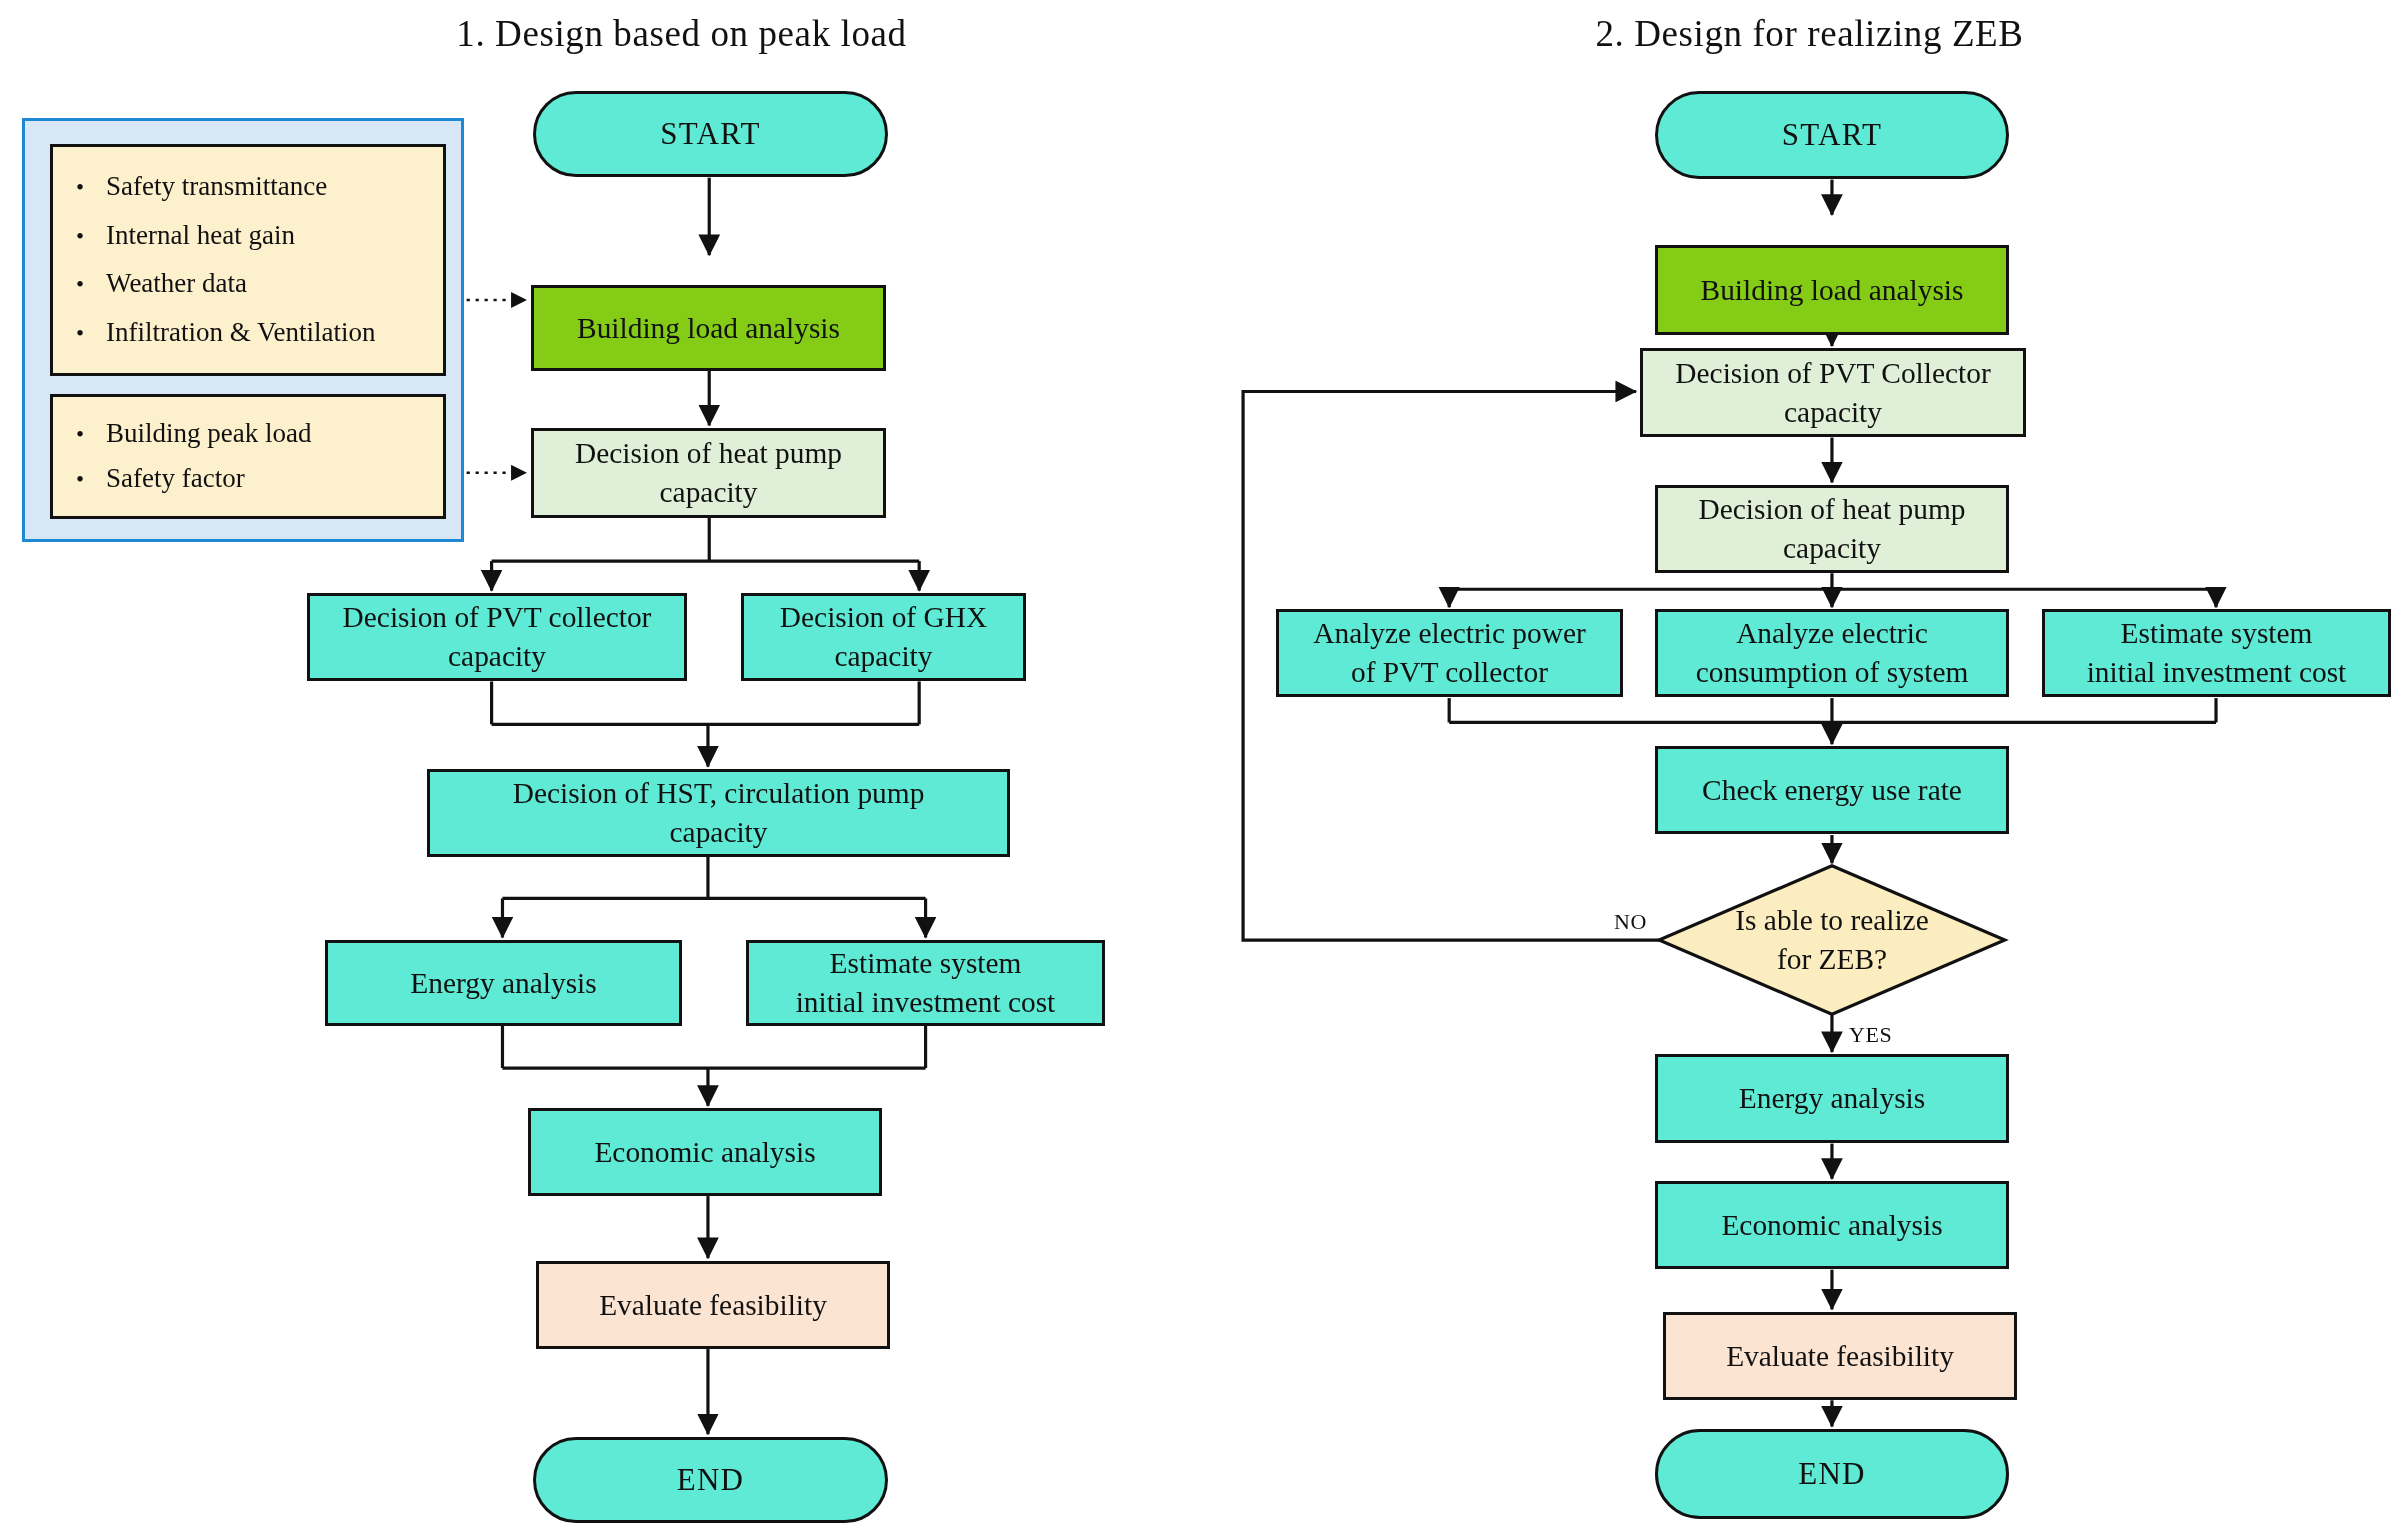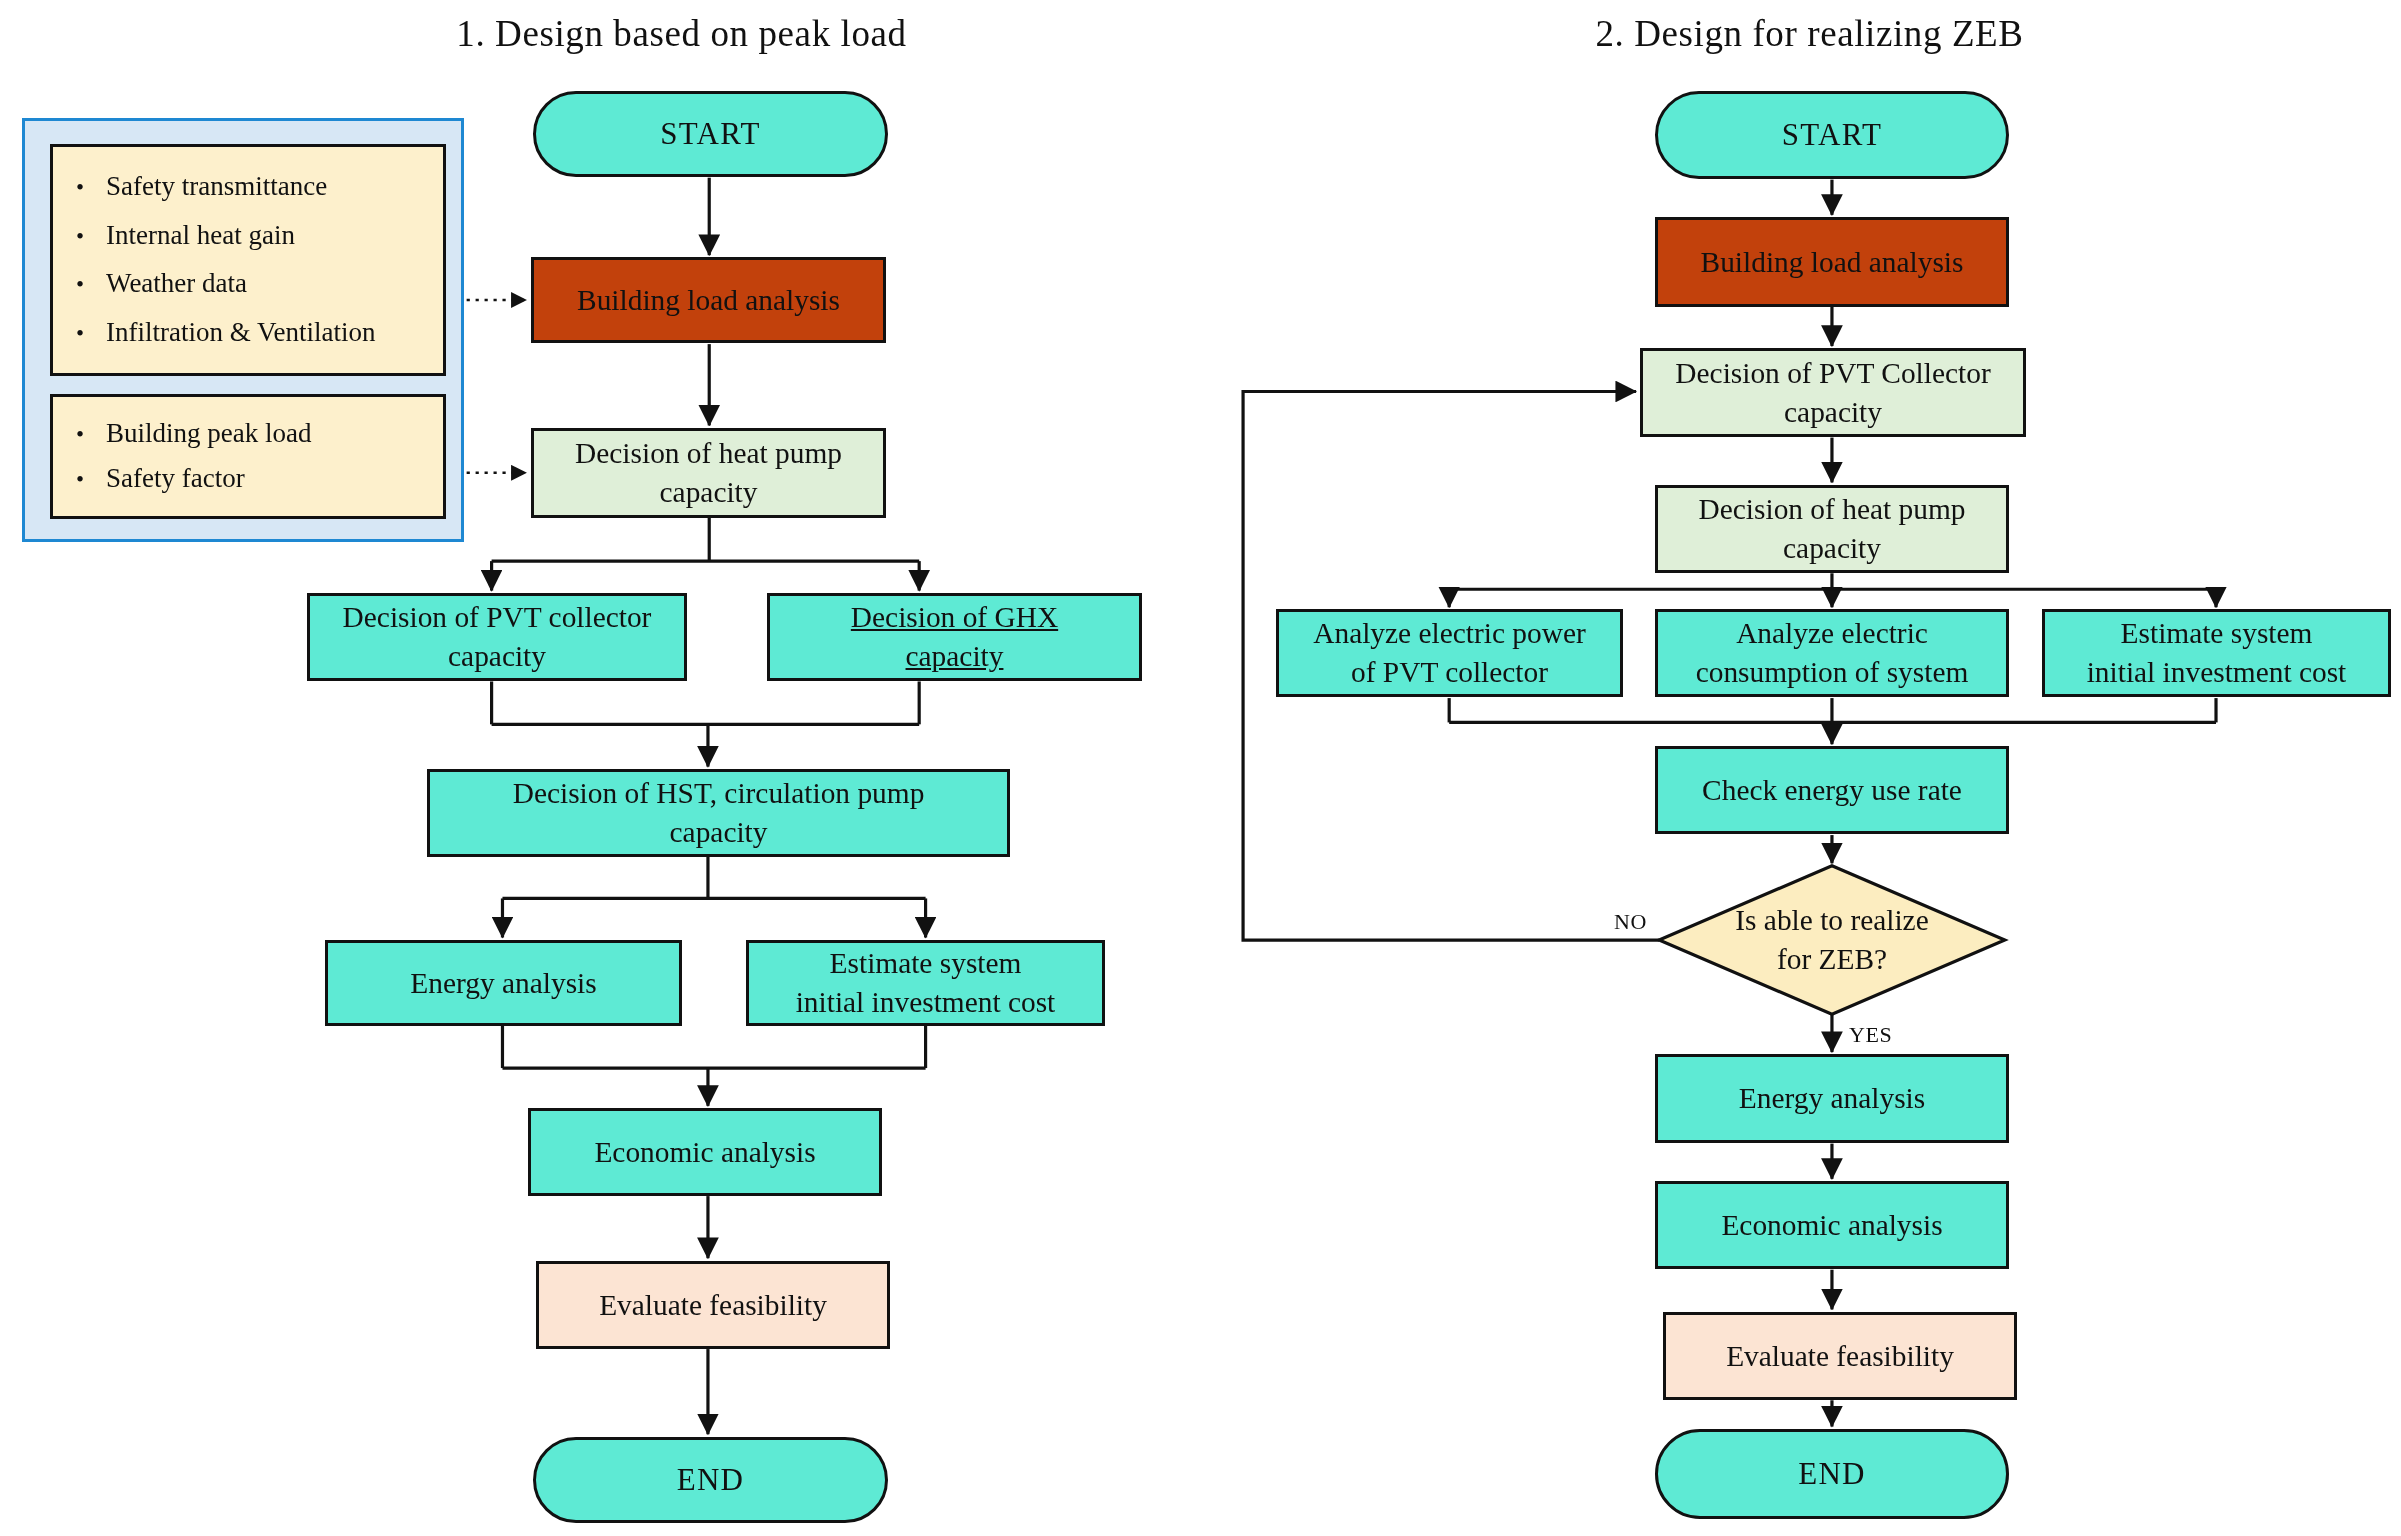--- a/index.html
+++ b/index.html
@@ -28,21 +28,21 @@
     display:flex;
     align-items:center;
     justify-content:center;
     text-align:center;
     font-size:29.4px;
     line-height:1.32;
     white-space:pre-line;
     padding:0 9px;
   }
   .stadium{border-radius:51px;font-size:31px;letter-spacing:1.3px;}
-  .blue{background:#c2410c;}
+  .blue{background:#84cc16;margin-top:28px;}
   .green{background:#dfefd8;}
   .peach{background:#fce4d3;margin-left:8px;}
   .plain{border:none;background:transparent;padding:0;}
   .note-panel{
     position:absolute;
     box-sizing:border-box;
     border:3.8px solid #1e88d2;
     background:#d7e7f5;
   }
   .note-box{
@@ -178,21 +178,21 @@
       </ul>
     </div>
   </div>
 
   <div class="node stadium" style="left:533px;top:91px;width:355px;height:86px;">START</div>
   <div class="node blue" style="left:531px;top:257px;width:355px;height:86px;">Building load analysis</div>
   <div class="node green" style="left:531px;top:428px;width:355px;height:90px;">Decision of heat pump
 capacity</div>
   <div class="node" style="left:307px;top:593px;width:380px;height:88px;">Decision of PVT collector
 capacity</div>
-  <div class="node" style="left:767px;top:593px;width:375px;height:88px;text-decoration:underline;">Decision of GHX
+  <div class="node" style="left:741px;top:593px;width:285px;height:88px;">Decision of GHX
 capacity</div>
   <div class="node" style="left:427px;top:769px;width:583px;height:88px;">Decision of HST, circulation pump
 capacity</div>
   <div class="node" style="left:325px;top:940px;width:357px;height:86px;">Energy analysis</div>
   <div class="node" style="left:746px;top:940px;width:359px;height:86px;">Estimate system
 initial investment cost</div>
   <div class="node" style="left:528px;top:1108px;width:354px;height:88px;">Economic analysis</div>
   <div class="node peach" style="left:528px;top:1261px;width:354px;height:88px;">Evaluate feasibility</div>
   <div class="node stadium" style="left:533px;top:1437px;width:355px;height:86px;">END</div>
 

